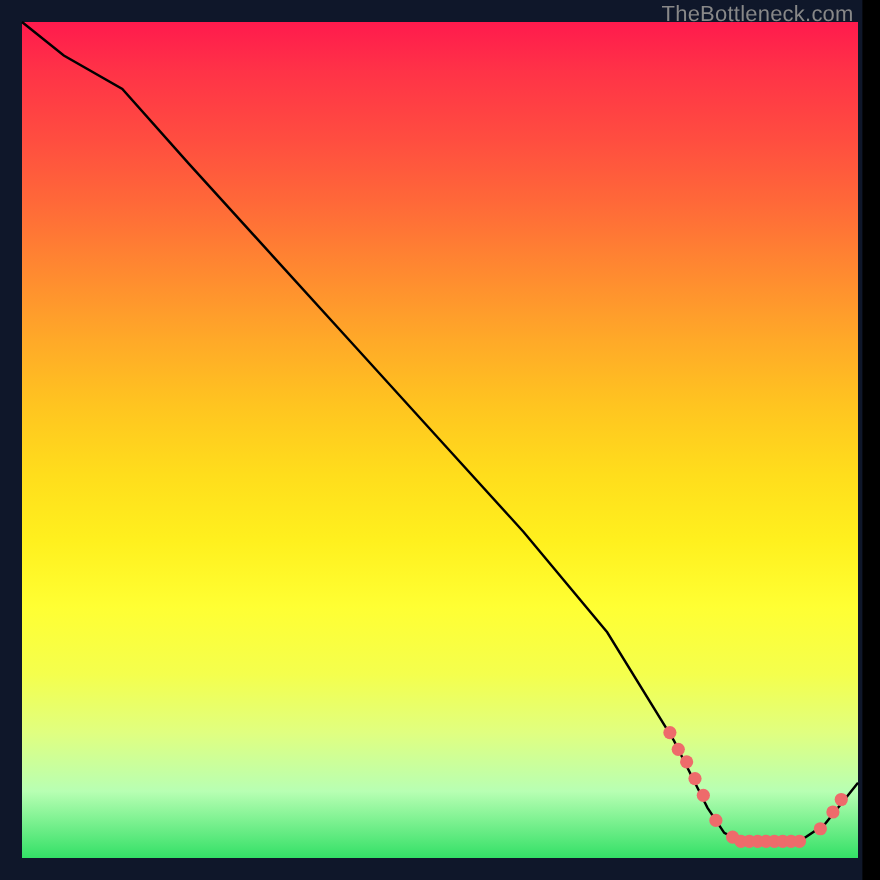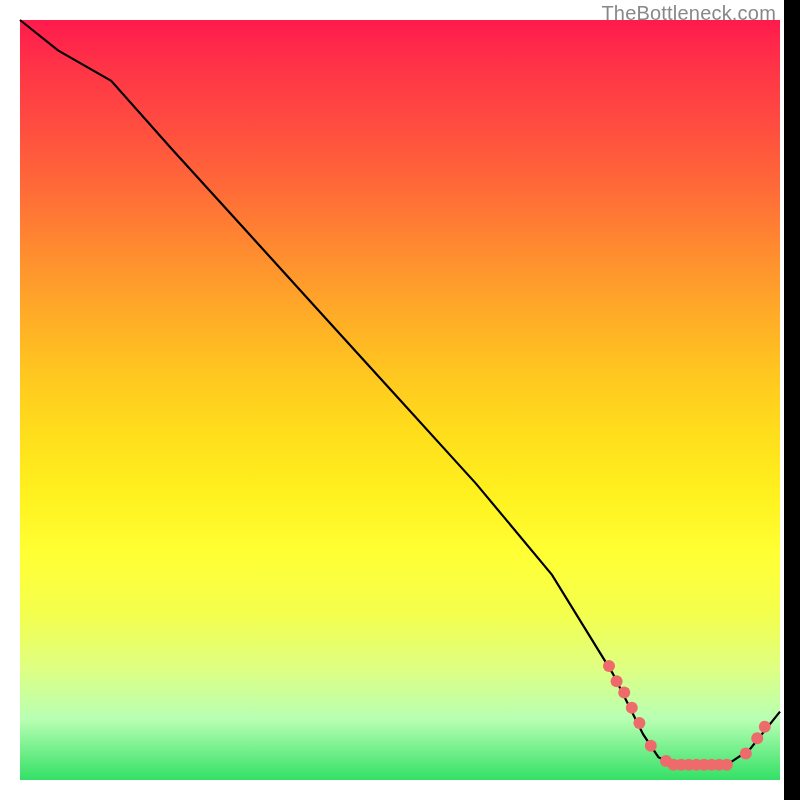--- a/index.html
+++ b/index.html
@@ -8,21 +8,21 @@
     width: 800px;
     height: 800px;
     background: #000;
     overflow: hidden;
     font-family: Arial, Helvetica, sans-serif;
   }
   .frame {
     position: relative;
     width: 784px;
     height: 800px;
-    background: #ffffff;
+    background: #0f172a;
   }
   .plot-area {
     position: absolute;
     left: 20px;
     top: 20px;
     width: 760px;
     height: 760px;
     
     background: linear-gradient(
       to bottom,

